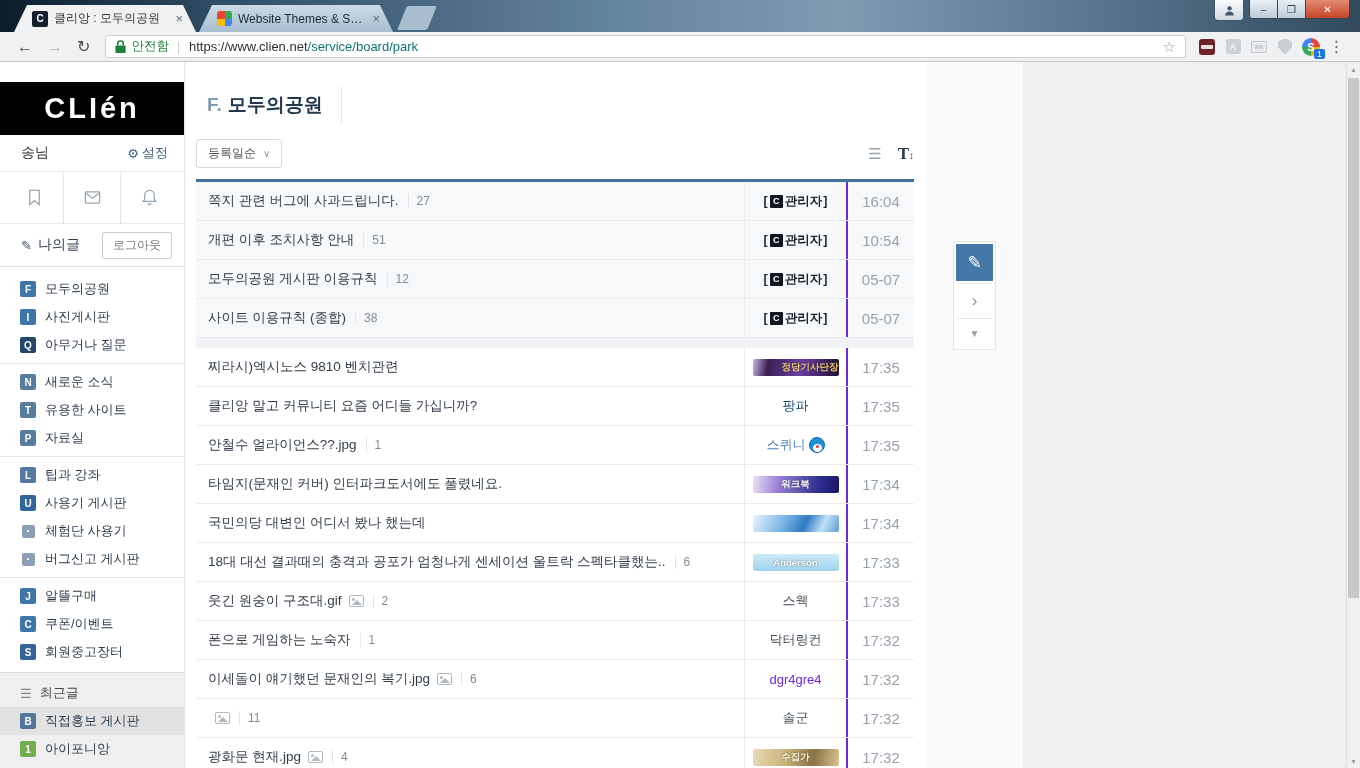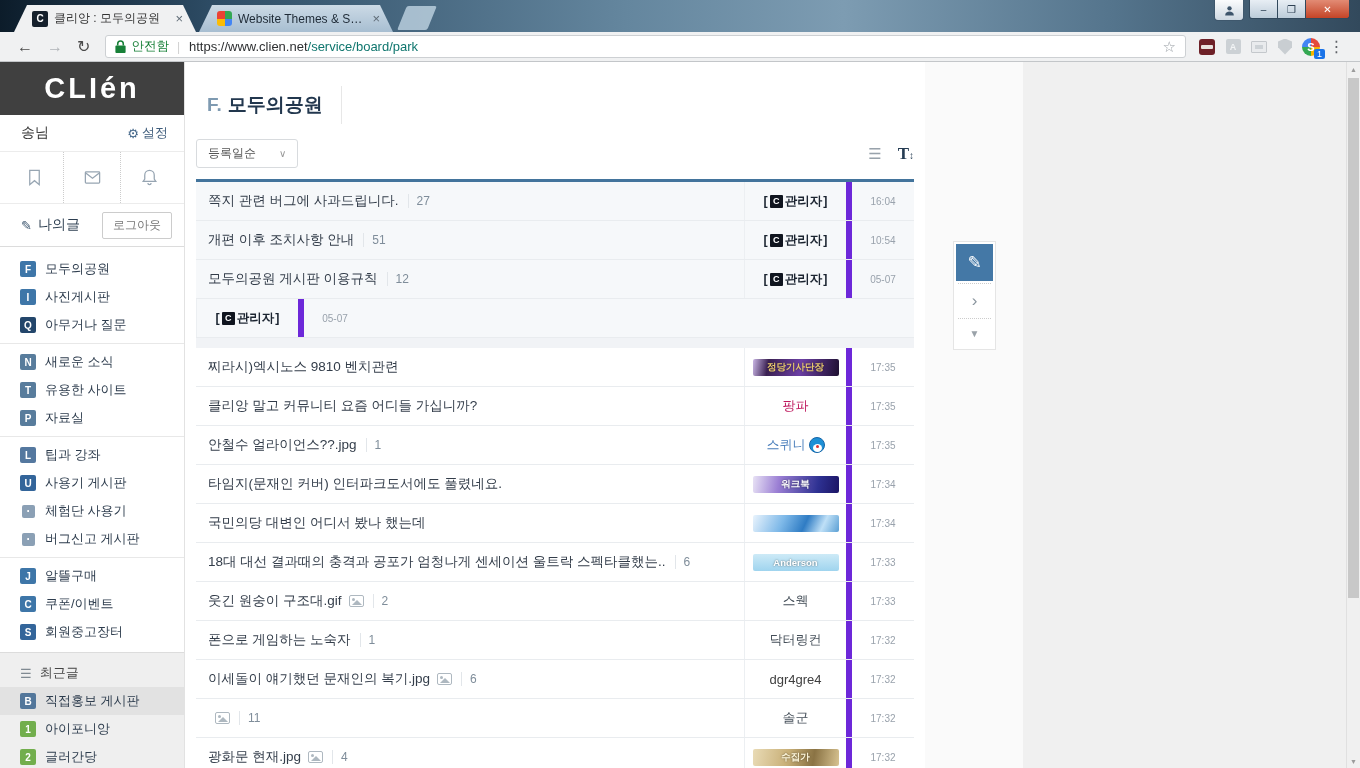--- a/index.html
+++ b/index.html
@@ -64,22 +64,22 @@
     font-size:9px; padding:0 3px; border-radius:2px; }
   .chrome-menu { color:#5f6368; font-size:16px; letter-spacing:1px; }
 
   
   .page { position:absolute; left:0; top:62px; width:1360px; height:706px; background:#f0f0f0; }
   .soft-band { position:absolute; left:925px; top:0; width:98px; height:100%; background:#fafafa; }
 
   
   .sidebar { position:absolute; left:0; top:0; width:185px; height:100%;
     background:#fff; border-right:1px solid #e2e2e2; }
-  .logo { height:53px; background:#404040; color:#fff; display:flex; align-items:center;
-    justify-content:center; font-size:29px; font-weight:600; letter-spacing:3px; cursor:pointer; }
+  .logo { height:53px; background:#000000; color:#fff; display:flex; align-items:center;
+    justify-content:center; font-size:29px; font-weight:600; letter-spacing:3px; cursor:pointer;margin-top:20px; }
   .user-row { height:37px; padding:0 16px 0 21px; display:flex; align-items:center;
     justify-content:space-between; border-bottom:1px solid #ececec; }
   .user-name { color:#333; font-size:14px; }
   .settings { color:#3f5d7c; font-size:13px; cursor:pointer; display:flex; align-items:center; gap:3px; }
   .gear { font-size:13px; color:#44678a; }
   .icons-row { height:52px; display:flex; border-bottom:1px solid #ececec; padding:0 6px; }
   .icons-row .cell { flex:1; display:flex; align-items:center; justify-content:center; cursor:pointer; }
   .icons-row .cell.mid { border-left:1px dotted #ccc; border-right:1px dotted #ccc; }
   .my-row { height:43px; padding:0 12px 0 21px; display:flex; align-items:center;
     justify-content:space-between; border-bottom:1px solid #dcdcdc; }
@@ -101,41 +101,41 @@
     color:#444; font-size:13px; gap:8px; }
   .ham { color:#808a92; font-size:13px; }
 
   
   .content { position:absolute; left:185px; top:0; width:740px; height:100%; background:#fff; }
   .board-head { margin:24px 0 0 22px; display:flex; align-items:center; }
   .board-prefix { color:#7e9ab1; font-size:19px; font-weight:600; margin-right:6px; }
   .board-title { color:#22374e; font-size:19px; font-weight:600; }
   .head-vline { width:1px; height:38px; background:#e7e7e7; margin-left:18px; }
   .sort-bar { margin:15px 11px 0; display:flex; align-items:center; }
-  .sort-btn { display:inline-flex; align-items:center; gap:23px; border:1px solid #d8dbde;
+  .sort-btn { display:inline-flex; align-items:center; gap:7px; border:1px solid #d8dbde;
     border-radius:3px; padding:5px 11px; font-size:12px; color:#555; background:#fff; cursor:pointer; }
   .sort-chev { color:#999; font-size:10px; }
   .view-tools { margin-left:auto; display:flex; align-items:center; gap:16px; }
   .list-ic { color:#98a2ab; font-size:15px; cursor:pointer; }
   .tsize { cursor:pointer; color:#253c53; }
   .tsize .t { font-family:"Liberation Serif","DejaVu Serif",serif; font-size:17px; font-weight:bold; }
   .tsize .ar { font-size:10px; }
   .list { margin:11px 11px 0; border-top:3px solid #43749c; }
   .row { display:flex; height:39px; align-items:center; border-bottom:1px solid #e9ecef; }
   .row.notice { background:#f6f8fa;align-items:center; }
   .gap { height:10px; background:#f1f3f6; }
   .title-cell { flex:1; display:flex; align-items:center; padding-left:12px; overflow:hidden; }
   .post-title { color:#333d4a; font-size:13.5px; white-space:nowrap; overflow:hidden;
     text-overflow:ellipsis; cursor:pointer; }
   .cmt { margin-left:9px; padding-left:8px; border-left:1px solid #e2e6ea; color:#7f8d9a;
     font-size:12px; flex:none; }
   .author-cell { width:102px; height:100%; display:flex; align-items:center; justify-content:center;
     border-left:1px solid #eceff2; flex:none; cursor:pointer; }
   .time-cell { width:68px; height:100%; display:flex; align-items:center; justify-content:center;
-    border-left:6px solid #6d28d9; color:#99a2ac; font-size:10px; flex:none; }
+    border-left:2px solid #6d28d9; color:#99a2ac; font-size:15px; flex:none; }
   .adm { color:#1b2430; font-size:12.5px; font-weight:600; display:flex; align-items:center; gap:1px; }
   .adm-c { width:13px; height:13px; background:#10151f; color:#fff; font-size:9px; font-weight:bold;
     border-radius:1px; display:flex; align-items:center; justify-content:center; margin:0 1px; }
   .author-text { font-size:13px; }
   .author-badge { height:17px; width:86px; border-radius:2px; display:flex; align-items:center;
     justify-content:center; overflow:hidden; }
   .ab-text { font-style:normal; font-size:9.5px; font-weight:bold; text-shadow:0 0 2px rgba(0,0,0,.55);
     white-space:nowrap; }
   .dora { width:16px; height:16px; border-radius:50%; background:#1e90d6; border:1px solid #1565a8;
     position:relative; margin-left:3px; flex:none; }
@@ -438,20 +438,24 @@
                 <span>[</span>
                 <span class="adm-c">C</span>
                 <span>관리자</span>
                 <span>]</span>
               </span>
             </div>
             <div class="time-cell">05-07</div>
           </div>
 
           <div class="row notice">
+            <div class="title-cell">
+              <span class="post-title">사이트 이용규칙 (종합)</span>
+              <span class="cmt">38</span>
+            </div>
             <div class="author-cell">
               <span class="adm">
                 <span>[</span>
                 <span class="adm-c">C</span>
                 <span>관리자</span>
                 <span>]</span>
               </span>
             </div>
             <div class="time-cell">05-07</div>
           </div>
@@ -461,34 +465,34 @@
 
       <div>
 
           <div class="row">
             <div class="title-cell">
               <span class="post-title">찌라시)엑시노스 9810 벤치관련</span>
 
             </div>
             <div class="author-cell">
 
-              <span class="author-badge" style="background: linear-gradient(100deg, rgb(201, 182, 228), rgb(58, 32, 82) 18%, rgb(108, 63, 164) 55%, rgb(30, 16, 48));">
+              <span class="author-badge" style="background: linear-gradient(100deg, rgb(201, 182, 228), rgb(58, 32, 82) 18%, rgb(108, 63, 164) 55%, rgb(30, 16, 48)); justify-content: flex-end;">
                 <i class="ab-text" style="color: rgb(233, 201, 111);">정당기사단장</i>
               </span>
             </div>
             <div class="time-cell">17:35</div>
           </div>
 
           <div class="row">
             <div class="title-cell">
               <span class="post-title">클리앙 말고 커뮤니티 요즘 어디들 가십니까?</span>
 
             </div>
             <div class="author-cell">
-              <span class="author-text" style="color: #be185d;">팡파</span>
+              <span class="author-text" style="color: #0c4a6e;">팡파</span>
 
             </div>
             <div class="time-cell">17:35</div>
           </div>
 
           <div class="row">
             <div class="title-cell">
               <span class="post-title">안철수 얼라이언스??.jpg</span>
 
               <span class="cmt">1</span>
@@ -570,21 +574,21 @@
             <div class="time-cell">17:32</div>
           </div>
 
           <div class="row">
             <div class="title-cell">
               <span class="post-title">이세돌이 얘기했던 문재인의 복기.jpg</span>
               <span class="img-ic"></span>
               <span class="cmt">6</span>
             </div>
             <div class="author-cell">
-              <span class="author-text" style="color: #404040;">dgr4gre4</span>
+              <span class="author-text" style="color: #6d28d9;">dgr4gre4</span>
 
             </div>
             <div class="time-cell">17:32</div>
           </div>
 
           <div class="row">
             <div class="title-cell">
               <span class="img-ic"></span>
               <span class="cmt">11</span>
             </div>

